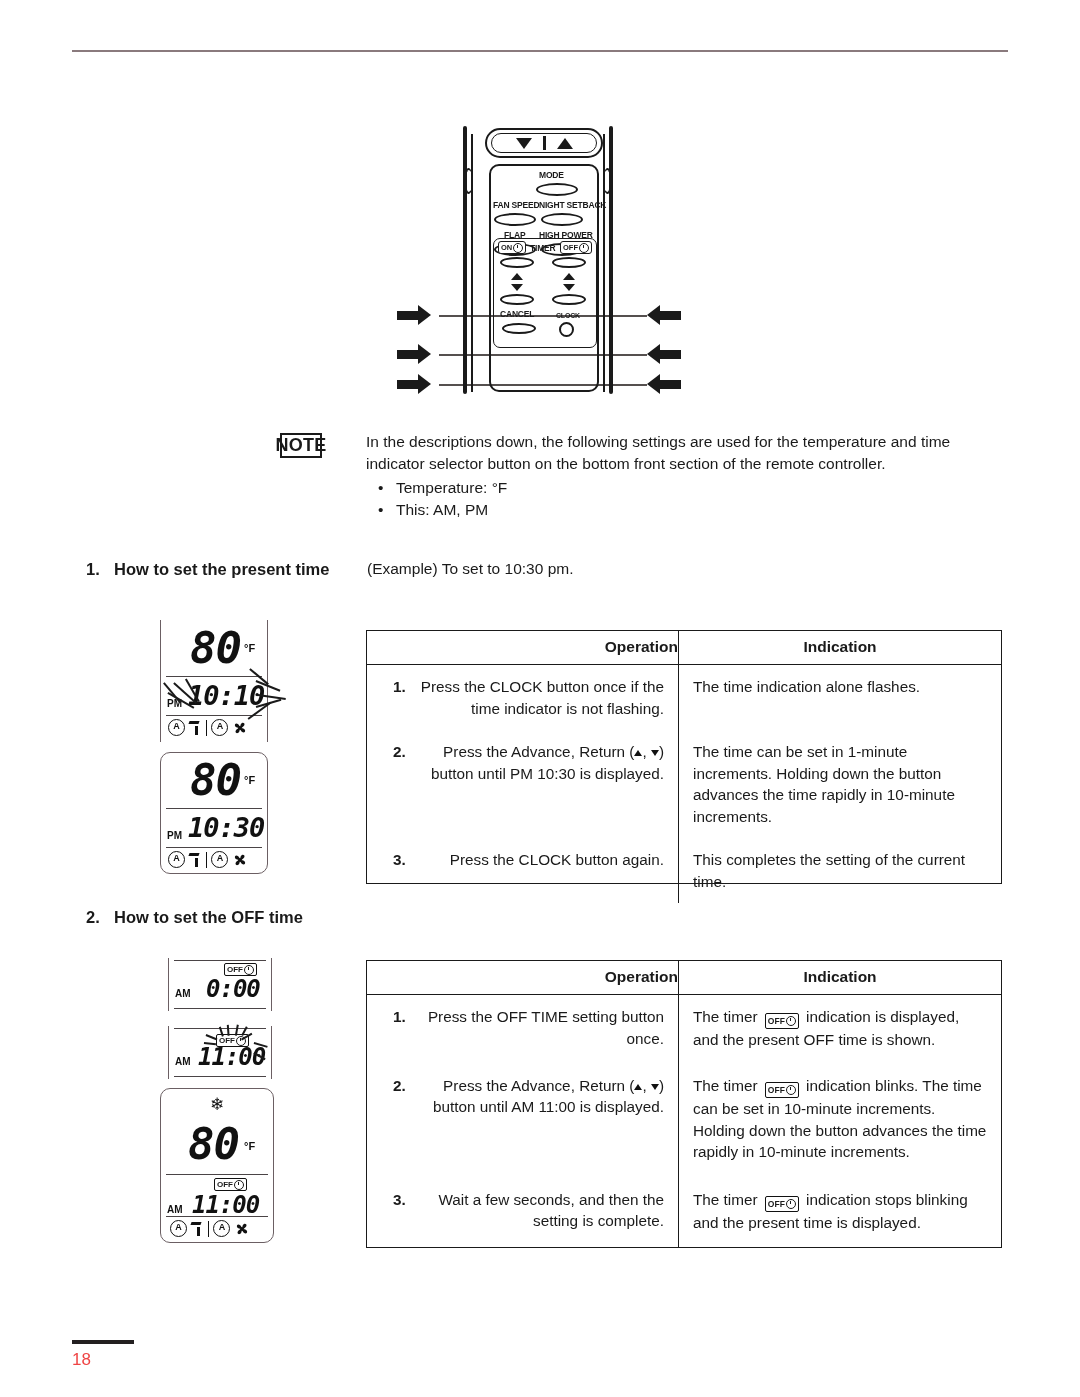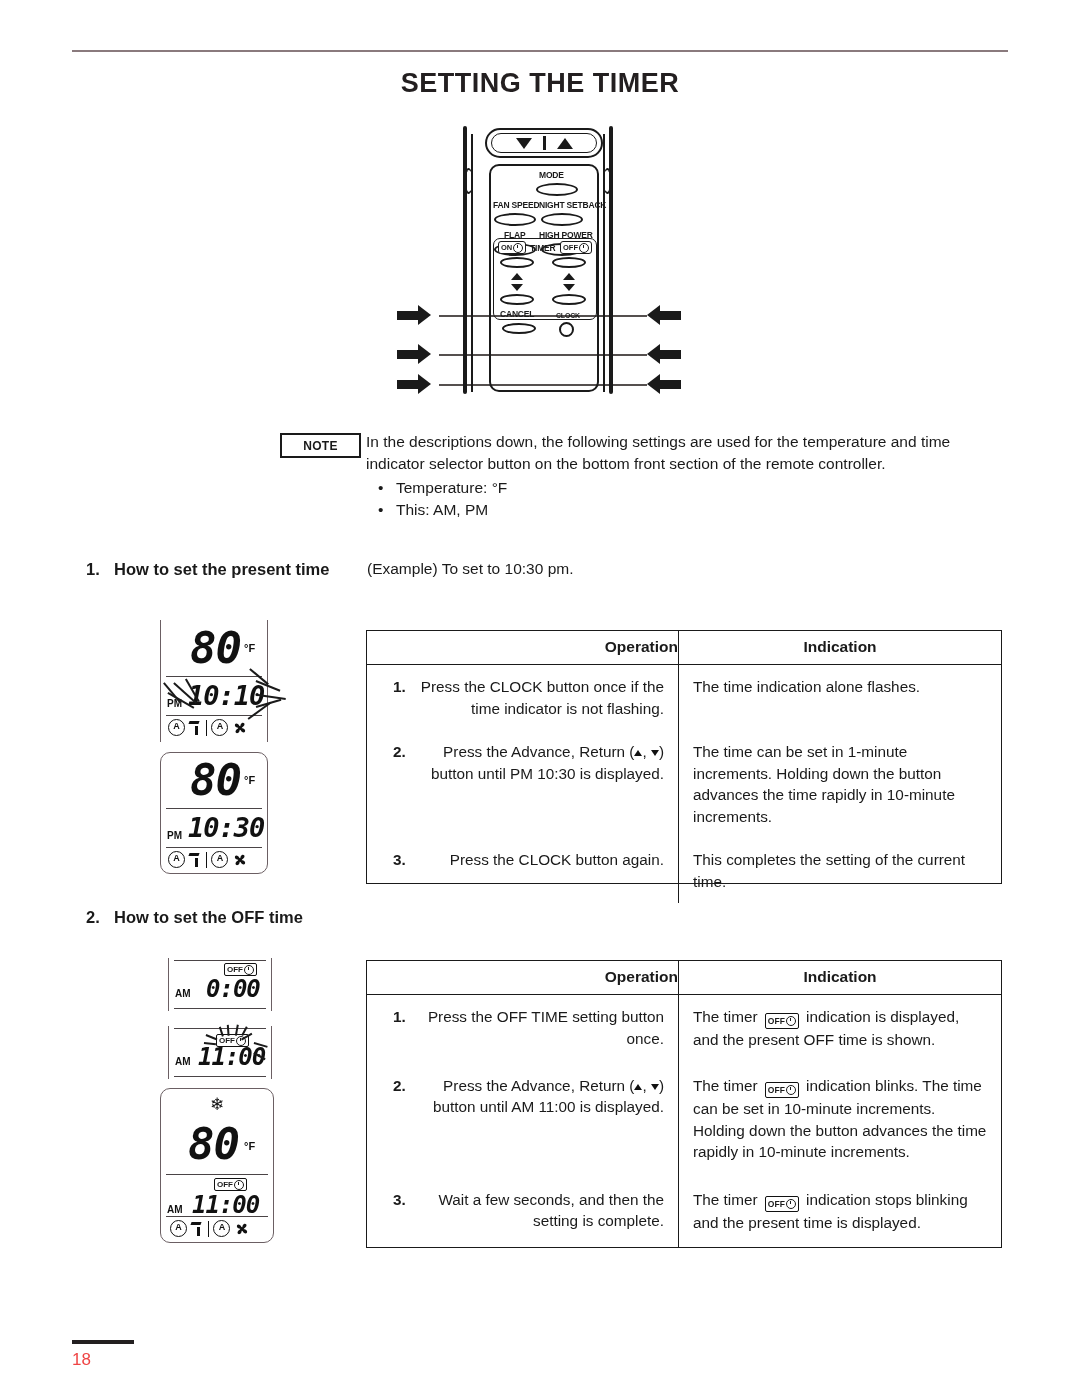--- a/index.html
+++ b/index.html
@@ -150,21 +150,21 @@
     border: 2px solid #1a1a1a;
     border-radius: 50%;
     box-sizing: border-box;
     background: #fff;
   }
   .timer-box {
     position: absolute;
     left: 20px;
     top: 116px;
     width: 104px;
-    height: 82px;
+    height: 110px;
     border: 1.5px solid #1a1a1a;
     border-radius: 7px;
     box-sizing: border-box;
     text-decoration: underline;
   }
   .badge {
     position: absolute;
     border: 1.5px solid #1a1a1a;
     border-radius: 3px;
     box-sizing: border-box;
@@ -253,28 +253,28 @@
     border-top: 10px solid transparent;
     border-bottom: 10px solid transparent;
     border-right: 13px solid #1a1a1a;
   }
 
   
   .note-box {
     position: absolute;
     left: 280px;
     top: 433px;
-    width: 81px;
+    width: 42px;
     height: 25px;
     border: 2px solid #1a1a1a;
     box-sizing: border-box;
     display: flex;
     align-items: center;
     justify-content: center;
-    font-size: 12px;
+    font-size: 18px;
     font-weight: bold;
     letter-spacing: 0.3px;
   }
   .note-text {
     position: absolute;
     left: 366px;
     top: 431px;
     width: 640px;
     font-size: 15.5px;
     line-height: 22px;
@@ -521,21 +521,20 @@
     font-size: 17px;
     color: #ef4444;
   }
 </style>
 </head>
 <body>
 
 <div class="page">
 
   <div class="header-rule"></div>
-  <div class="page-title">SETTING THE TIMER</div>
 
   <div class="remote-wrap">
 
     <div class="callout-line" style="left:44px; top:193px; width:170px;"></div>
     <div class="callout-line" style="left:44px; top:232px; width:170px;"></div>
     <div class="callout-line" style="left:44px; top:262px; width:170px;"></div>
     <div class="callout-line" style="left:76px; top:193px; width:176px;"></div>
     <div class="callout-line" style="left:76px; top:232px; width:176px;"></div>
     <div class="callout-line" style="left:76px; top:262px; width:176px;"></div>
 

